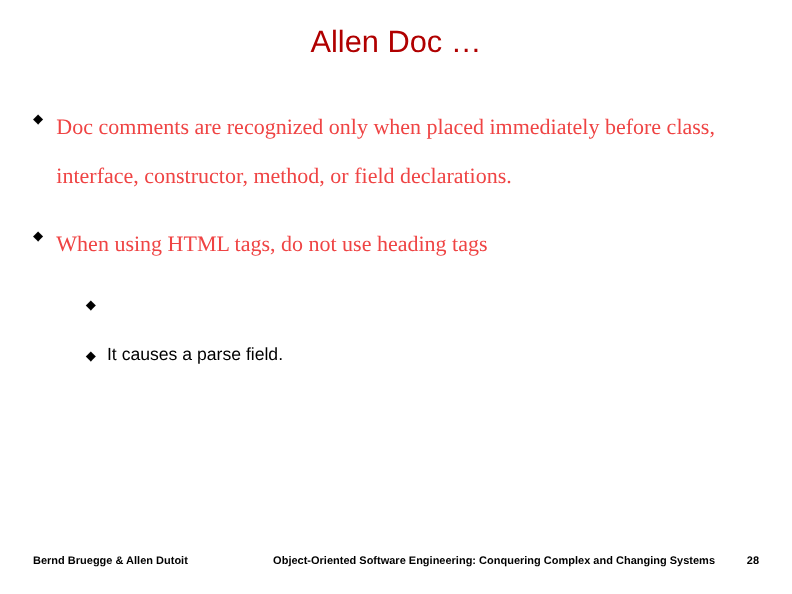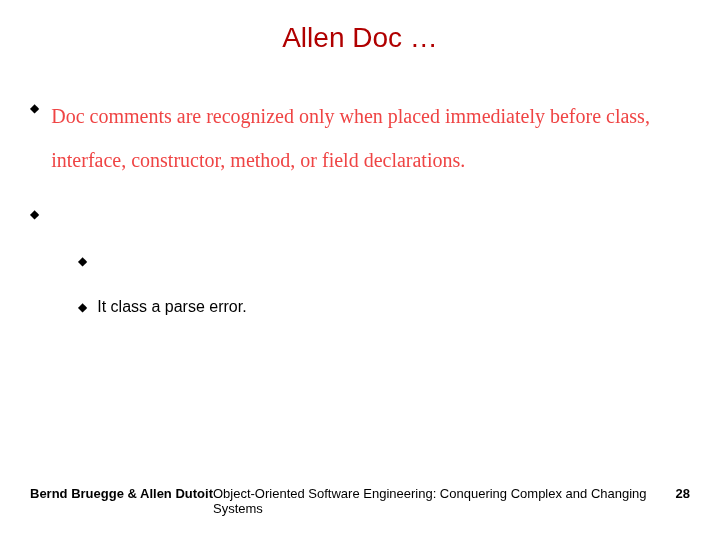--- a/index.html
+++ b/index.html
@@ -59,54 +59,55 @@
     }
     .footer {
       position: absolute;
       bottom: 24px;
       left: 0;
       width: 100%;
       padding: 0 30px;
       display: flex;
       justify-content: space-between;
       align-items: baseline;
-      font-size: 13px;
+      font-size: 10px;
       color: #000;
     }
     .footer-center {
-      font-weight: normal;
-      text-align: left;
+      font-weight: bold;
+      text-align: right;
       flex: 1;
     }
     .footer-left { flex: 0 0 auto; min-width: 140px; font-weight: bold; }
     .footer-right { flex: 0 0 auto; min-width: 40px; text-align: right; font-weight: bold; }
   </style>
 </head>
 <body>
 
 <h1 class="slide-title">Allen Doc …</h1>
 
 <div class="content">
 
   <div class="bullet-l1">
     <span class="marker">◆</span>
     <span class="text">Doc comments are recognized only when placed immediately before class, interface, constructor, method, or field declarations.</span>
   </div>
 
   <div class="bullet-l1" style="margin-top:18px;">
     <span class="marker">◆</span>
+    <span class="text">When using HTML tags, do not use heading tags</span>
   </div>
 
   <div class="bullet-l2" style="margin-top:22px;">
     <span class="marker">◆</span>
   </div>
 
   <div class="bullet-l2" style="margin-top:24px;">
     <span class="marker">◆</span>
-    <span class="text">It class a parse error.</span>
+    <span class="text">It causes a parse field.</span>
   </div>
 
 </div>
 
 <div class="footer">
   <span class="footer-left">Bernd Bruegge &amp; Allen Dutoit</span>
   <span class="footer-center">Object-Oriented Software Engineering: Conquering Complex and Changing Systems</span>
   <span class="footer-right">28</span>
 </div>
 

